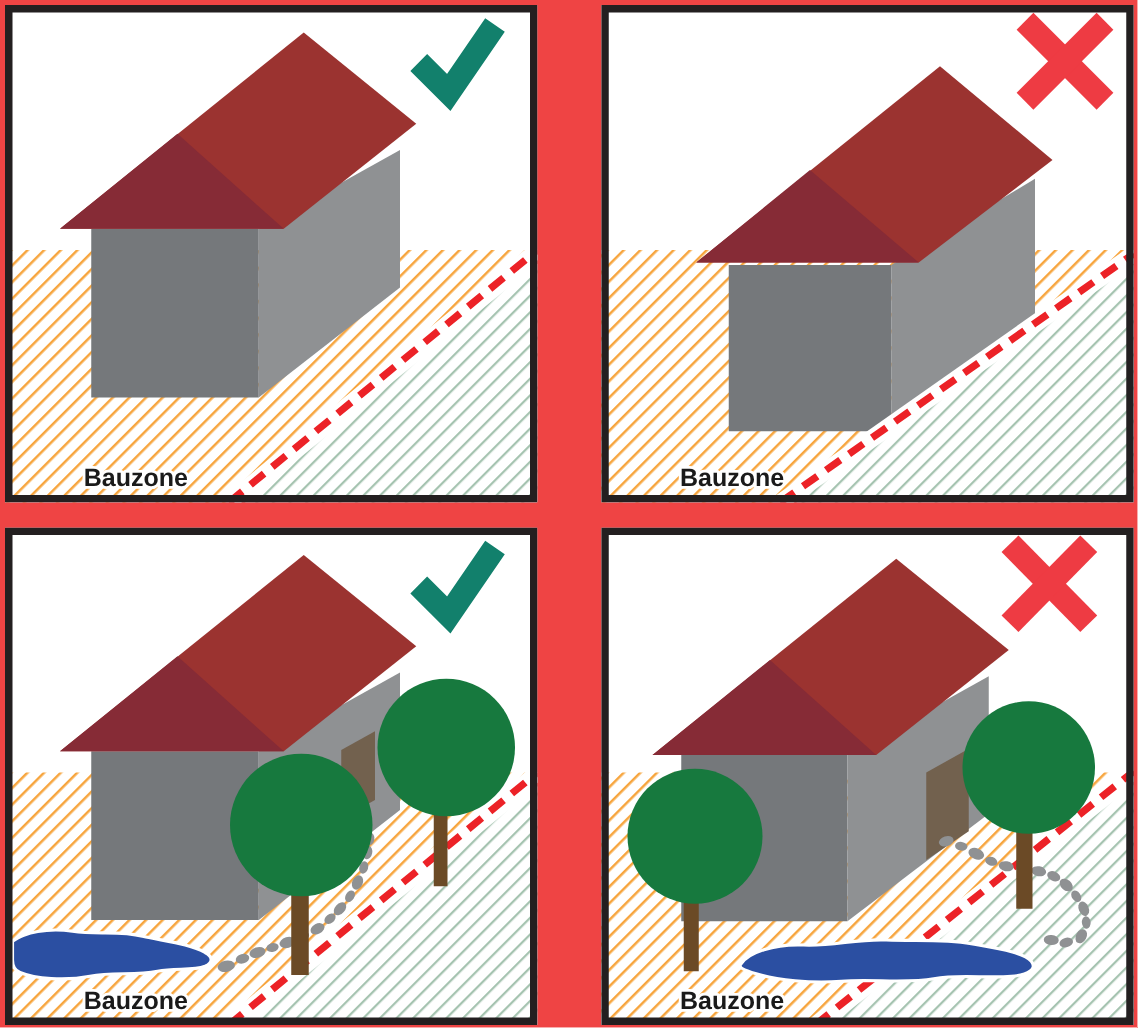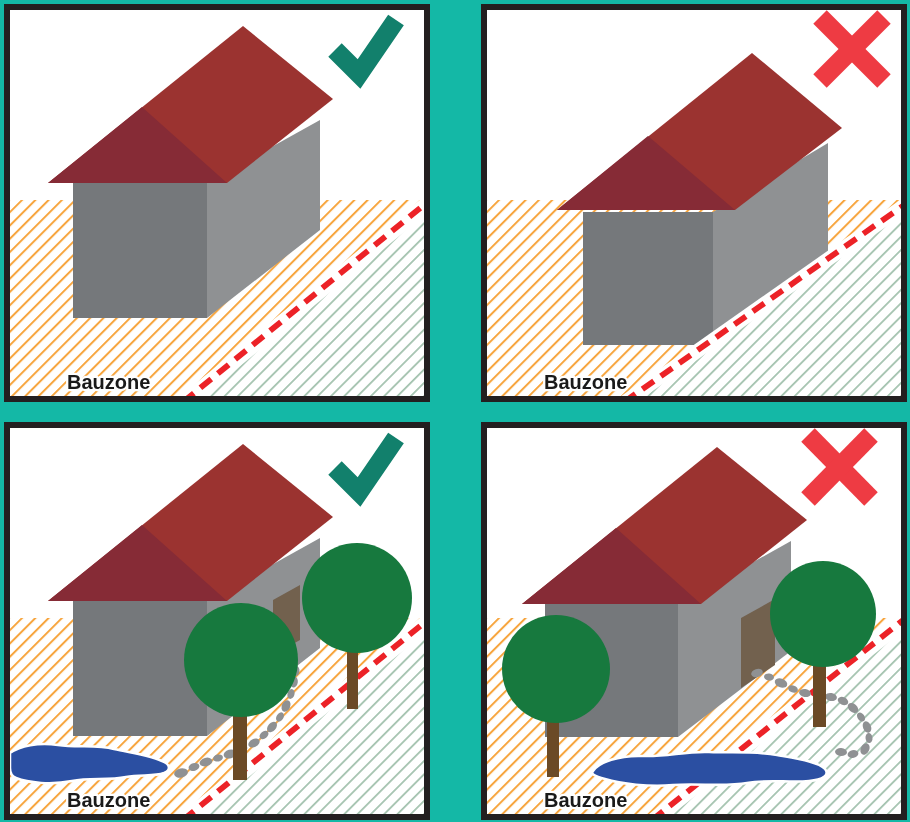--- a/index.html
+++ b/index.html
@@ -1,16 +1,16 @@
 <!DOCTYPE html>
 <html style="--c-panel-border: #231F20; --c-hatch-orange: #F7A53E; --c-hatch-green: #A5C3B0; --c-boundary-red: #EC2227; --c-roof-main: #9B3330; --c-roof-gable: #862B36; --c-wall-front: #75787B; --c-wall-side: #8F9193; --c-door-brown: #72614E; --c-tree-green: #17793E; --c-trunk-brown: #6B4A26; --c-pond-blue: #2B4FA2; --c-pebble-gray: #8F9193; --c-check-green: #12806C; --c-cross-red: #EE3B43; --c-label: #1A1A1A;"><head>
 <meta charset="utf-8">
 <style>
   html,body{margin:0;padding:0;background:#fff;}
-  .stage{position:relative;width:910px;height:822px;background:#14b8a6;overflow:hidden;
+  .stage{position:relative;width:910px;height:822px;background:#ef4444;overflow:hidden;
          font-family:"Liberation Sans",sans-serif;}
   .panel{position:absolute;width:426px;height:398px;}
   #p1{left:4px;top:4px} #p2{left:481px;top:4px}
   #p3{left:4px;top:422px} #p4{left:481px;top:422px}
   .panel svg{display:block;width:426px;height:398px;}
 
   .wall-front{fill:var(--c-wall-front,#75787B)}
   .wall-side{fill:var(--c-wall-side,#8F9193)}
   .roof-main{fill:var(--c-roof-main,#9B3330)}
   .roof-gable{fill:var(--c-roof-gable,#862B36)}

